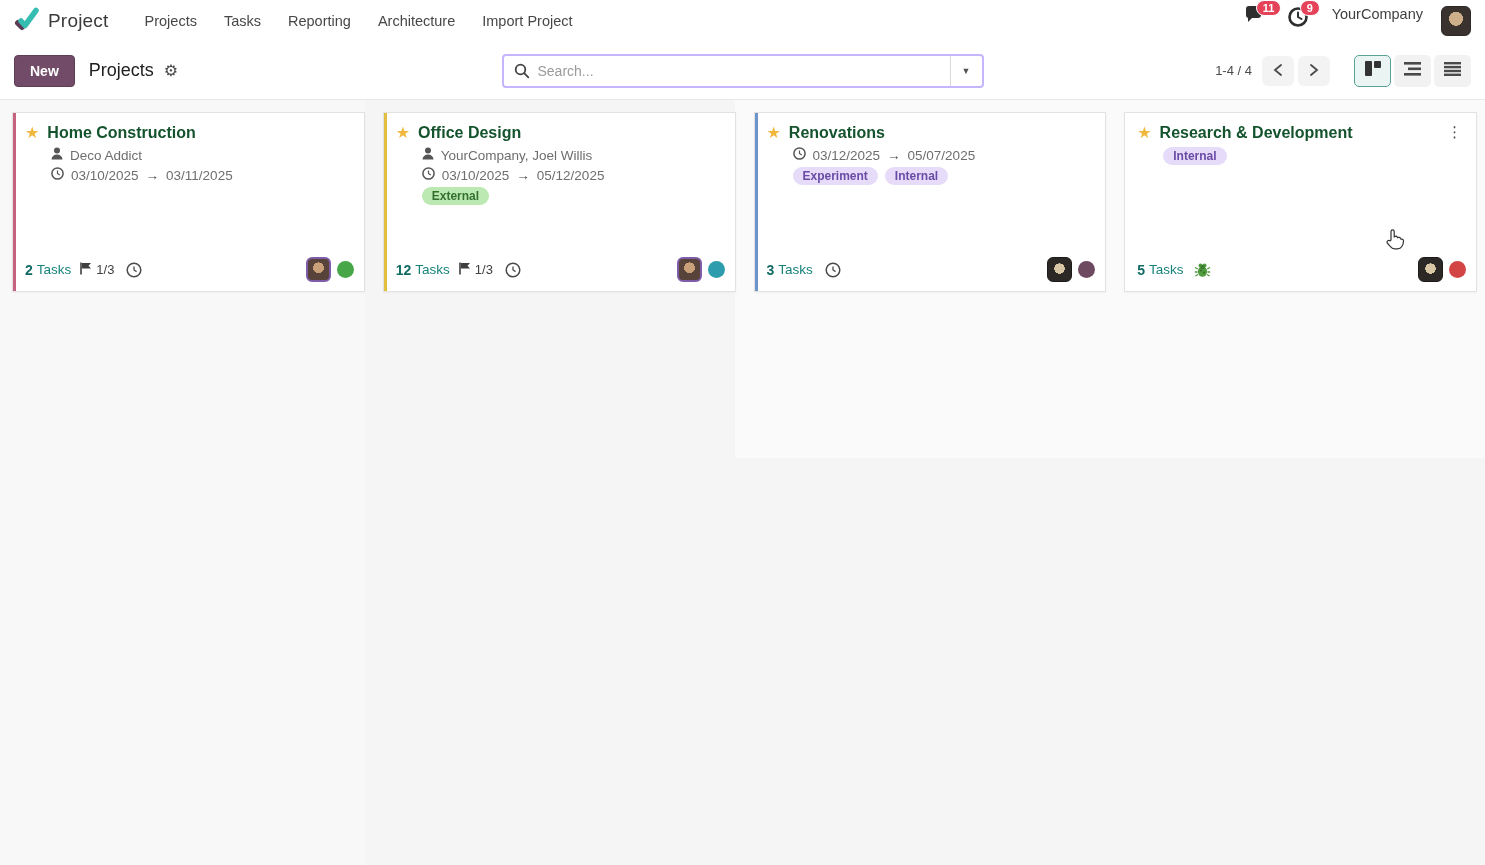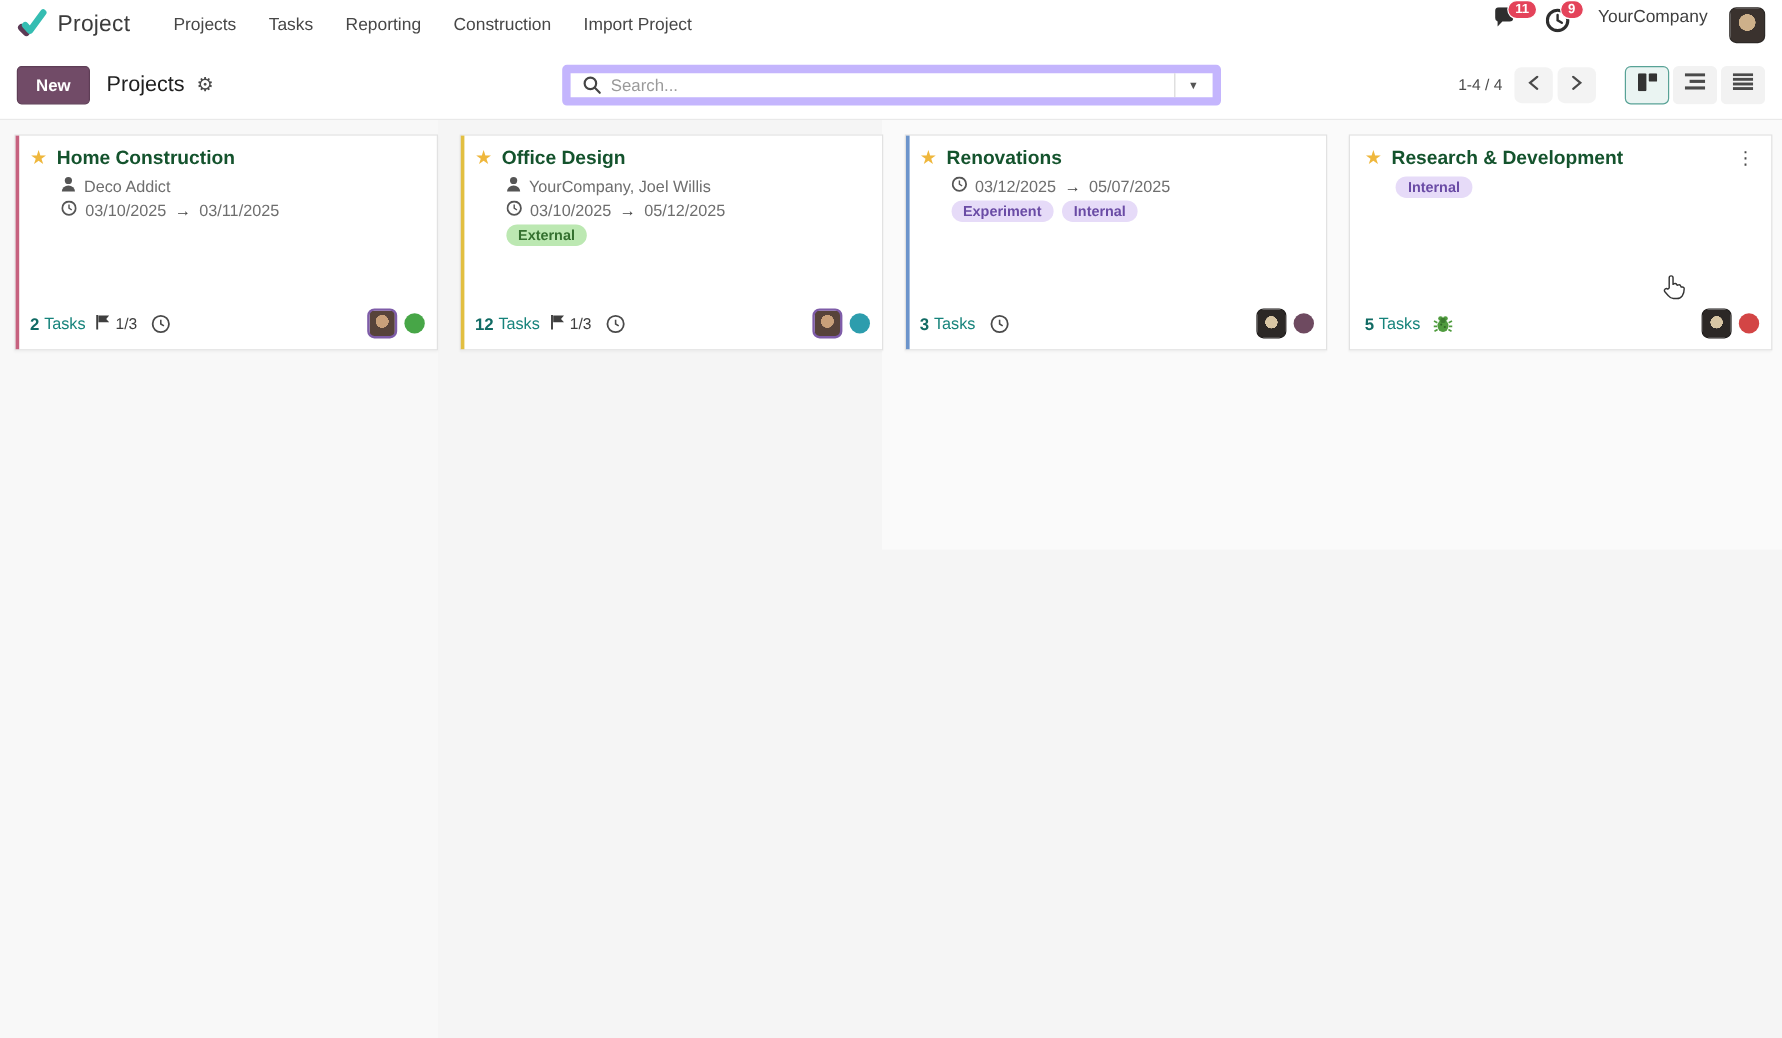--- a/index.html
+++ b/index.html
@@ -25,21 +25,21 @@
             border:1px solid #2c2826; }
 
   
   .control { height:58px; background:#fff; display:flex; align-items:center;
              padding:0 14px; position:relative; border-bottom:1px solid #e9e9e9; }
   .btn-new { background:#714B67; color:#fff; font-size:14px; font-weight:600;
              border:1px solid #5e3e56; border-radius:4px; padding:7px 15px; cursor:pointer; }
   .crumb-title { font-size:18px; color:#202020; margin-left:14px; }
   .gear { font-size:16px; color:#4a4a4a; margin-left:10px; cursor:pointer; }
   .searchbox { position:absolute; left:50%; transform:translateX(-50%);
-               width:549px; height:34px; background:#fff; border:7px solid #c4b5fd;
+               width:482px; height:34px; background:#fff; border:2px solid #c4b5fd;
                border-radius:4px; display:flex; align-items:center; }
   .searchbox input { flex:1; border:none; outline:none; font-size:14px;
                      color:#333; background:transparent; }
   .searchbox input::placeholder { color:#9a9a9a; }
   .search-glass { margin:0 8px 0 10px; display:flex; }
   .search-caret { width:32px; align-self:stretch; border-left:1px solid #d8d8d8;
                   display:flex; align-items:center; justify-content:center;
                   color:#555; font-size:9px; cursor:pointer; }
   .cp-right { margin-left:auto; display:flex; align-items:center; gap:10px; }
   .pager-text { font-size:13px; color:#4b4b4b; }
@@ -105,21 +105,21 @@
           <path d="M4 16 L8 20" stroke="#5c3a55" stroke-width="6" stroke-linecap="round"></path>
           <path d="M7 14 L11 18.5 L22 3.5" stroke="#35bdb2" stroke-width="5.5" stroke-linecap="round" stroke-linejoin="round" fill="none"></path>
         </svg>
       </span>
       <span class="brand-name">Project</span>
     </div>
     <div class="nav-menu">
       <span class="nav-item">Projects</span>
       <span class="nav-item">Tasks</span>
       <span class="nav-item">Reporting</span>
-      <span class="nav-item">Construction</span>
+      <span class="nav-item">Architecture</span>
       <span class="nav-item">Import Project</span>
     </div>
   </div>
   <div class="nav-right">
     <div class="icon-badge-wrap">
       <span>
         <svg width="22" height="20" viewBox="0 0 22 20">
           <path d="M2 3 a3 3 0 0 1 3-3 h9 a3 3 0 0 1 3 3 v6 a3 3 0 0 1 -3 3 h-6 l-4 4 v-4 h0 a3 3 0 0 1 -2-3 z" fill="#2e2e2e"></path>
         </svg>
       </span>

